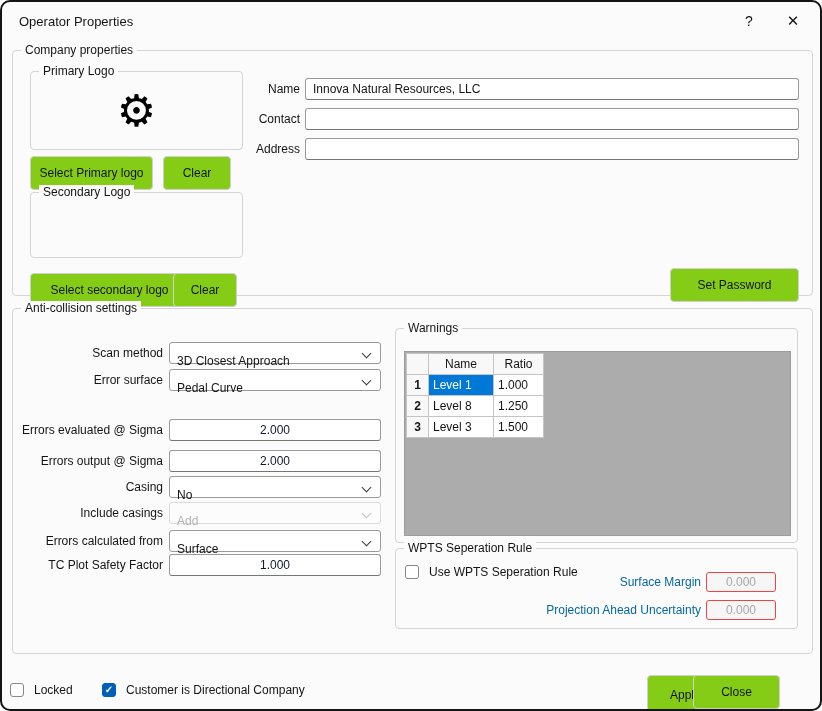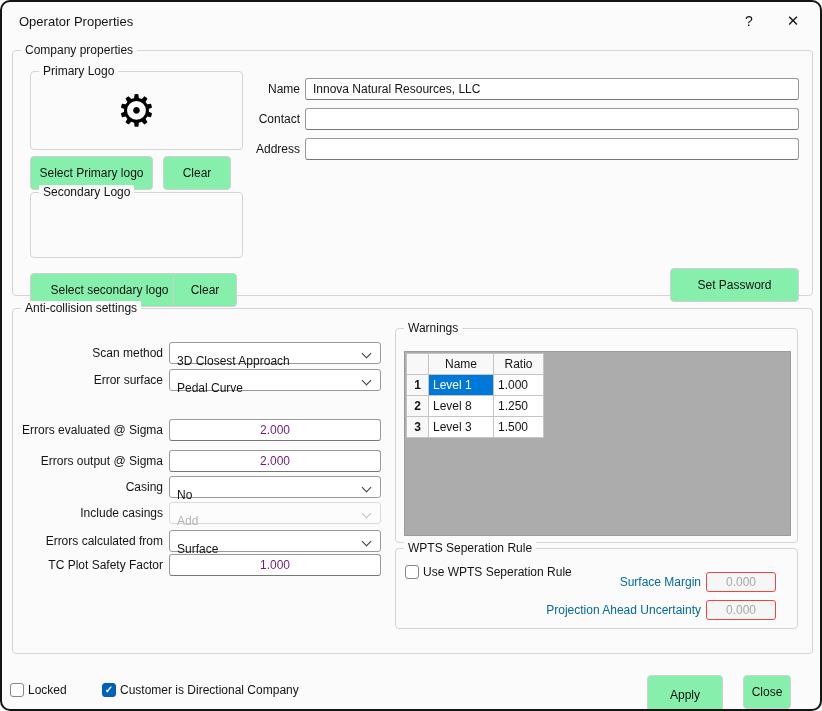--- a/index.html
+++ b/index.html
@@ -16,21 +16,21 @@
   .group{position:absolute;border:1px solid #d5d5d5;border-radius:4px}
   .group-label{position:absolute;top:-8px;left:8px;background:#fbfbfb;padding:0 4px;white-space:nowrap}
 
   #company-group{left:10px;top:48px;width:801px;height:246px}
   .logo-box{position:absolute;border:1px solid #d5d5d5;border-radius:4px;background:#fbfbfb}
   #primary-logo-box{left:17px;top:20px;width:213px;height:79px}
   #secondary-logo-box{left:17px;top:141px;width:213px;height:66px}
   .logo-center{display:flex;align-items:center;justify-content:center;width:100%;height:100%}
   .gear{font-size:44px;line-height:1;color:#000}
 
-  .btn{position:absolute;height:22px;background:#86efac;border:1px solid #d0d0d0;border-radius:4px;font-size:12px;font-family:inherit;color:#141414;display:flex;align-items:center;justify-content:center;padding:16px 8px;cursor:default}
+  .btn{position:absolute;height:22px;background:#84cc16;border:1px solid #d0d0d0;border-radius:4px;font-size:12px;font-family:inherit;color:#141414;display:flex;align-items:center;justify-content:center;padding:16px 8px;cursor:default}
   #btn-select-primary{left:17px;top:105px;width:123px}
   #btn-clear-primary{left:150px;top:105px;width:68px}
   #btn-select-secondary{left:17px;top:222px;width:159px}
   #btn-clear-secondary{left:160px;top:222px;width:64px}
 
   .field-label{position:absolute;width:150px;height:22px;display:flex;align-items:center;justify-content:flex-end}
   #lbl-name{left:137px;top:27px}
   #lbl-contact{left:137px;top:57px}
   #lbl-address{left:137px;top:87px}
   .text-input{position:absolute;height:22px;background:#ffffff;border:1px solid #9a9a9a;border-bottom-color:#767676;border-radius:3px;padding:0 7px;font-size:12px;font-family:inherit;color:#141414}
@@ -43,52 +43,52 @@
   
   #ac-group{left:10px;top:306px;width:801px;height:346px}
   .ac-row{position:absolute;left:0;width:380px;height:22px}
   .ac-label{position:absolute;left:0;top:0;width:150px;height:22px;display:flex;align-items:center;justify-content:flex-end;white-space:nowrap}
   .combo,.num-input{position:absolute;left:156px;top:0;width:212px;height:22px;background:#fff;border:1px solid #9a9a9a;border-radius:3px}
   .combo{display:flex;align-items:center;padding:16px 24px 0 7px}
   .combo-text{white-space:nowrap;overflow:hidden}
   .chev{position:absolute;right:10px;top:7px;width:7px;height:7px;border-left:1.4px solid #3a3a3a;border-bottom:1.4px solid #3a3a3a;transform:rotate(-45deg)}
   .combo.disabled{border-color:#dadada;background:#fcfcfc;color:#b2b2b2}
   .combo.disabled .chev{border-color:#c2c2c2}
-  .num-input{text-align:center;font-size:12px;font-family:inherit;padding:0 6px;border-bottom-color:#767676;color:#701a75}
+  .num-input{text-align:center;font-size:12px;font-family:inherit;padding:0 6px;border-bottom-color:#767676;color:#0f172a}
 
   
   #warnings-group{left:382px;top:19px;width:403px;height:215px}
   .table-area{position:absolute;left:8px;top:22px;width:387px;height:185px;background:#acacac;border:1px solid #9c9c9c}
   .wtable{position:absolute;left:1px;top:1px;display:grid;grid-template-columns:21px 64px 49px;grid-auto-rows:20px;gap:1px;background:#c4c4c4;border:1px solid #c4c4c4;width:max-content}
   .wcell{display:flex;align-items:center;background:#fff;padding:0 4px;overflow:hidden}
   .whead{background:#f8f8f8;justify-content:center}
   .corner{background:#f8f8f8}
   .wnum{background:#f8f8f8;justify-content:center;font-weight:bold}
   .wname.selected{background:#0078d7;color:#fff}
 
   
   #wpts-group{left:382px;top:239px;width:403px;height:81px}
-  .check-row{position:absolute;display:flex;align-items:flex-end;gap:4px;white-space:nowrap}
+  .check-row{position:absolute;display:flex;align-items:flex-end;gap:10px;white-space:nowrap}
   #wpts-check{left:9px;top:16px}
   .checkbox{width:14px;height:14px;border:1px solid #878787;border-radius:3px;background:#fff;display:inline-flex;align-items:center;justify-content:center;flex:0 0 auto}
   .checkbox.checked{background:#005fb8;border-color:#005fb8}
   .check-glyph{display:none;color:#fff;font-size:10px;line-height:1;font-weight:bold}
   .checkbox.checked .check-glyph{display:block}
   .dis-label{position:absolute;height:20px;display:flex;align-items:center;justify-content:flex-end;color:#0369a1;white-space:nowrap}
   #lbl-surface-margin{left:150px;top:23px;width:155px}
   #lbl-projection{left:100px;top:51px;width:205px}
   .dis-input{position:absolute;left:310px;width:70px;height:20px;background:#f6f6f6;border:1px solid #ef4444;border-radius:3px;color:#a8a8a8;text-align:center;font-size:12px;font-family:inherit}
   #inp-surface-margin{top:23px}
   #inp-projection{top:51px}
 
   
   #locked-check{left:8px;top:681px}
   #customer-check{left:100px;top:681px}
   #btn-apply{left:645px;top:673px;width:76px;height:40px}
-  #btn-close{left:741px;top:673px;width:48px;height:23px}
+  #btn-close{left:691px;top:673px;width:87px;height:23px}
 </style>
 </head>
 <body>
 
 <div class="window">
 
   <span class="window-title">Operator Properties</span>
   <button class="tb-btn" id="btn-help">
     <span>?</span>
   </button>

